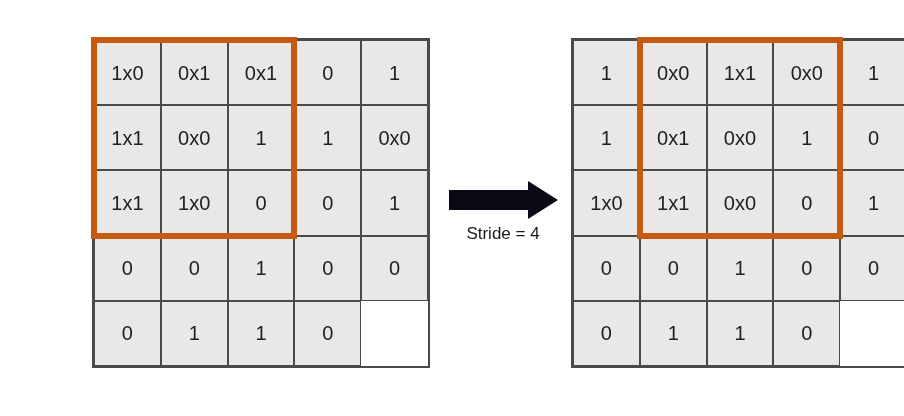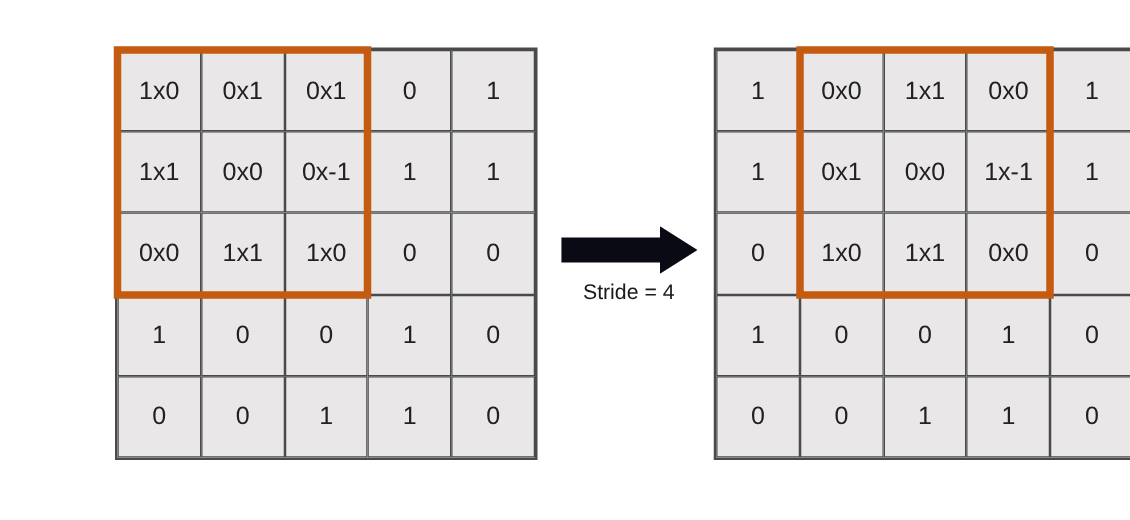--- a/index.html
+++ b/index.html
@@ -80,21 +80,20 @@
 
   <div class="grid left-grid">
     <div class="hl pos-col0"></div>
   <div class="cell">1x0</div>
       <div class="cell">0x1</div>
       <div class="cell">0x1</div>
       <div class="cell">0</div>
       <div class="cell">1</div>
       <div class="cell">1x1</div>
       <div class="cell">0x0</div>
-      <div class="cell">0x-1</div>
       <div class="cell">1</div>
       <div class="cell">1</div>
       <div class="cell">0x0</div>
       <div class="cell">1x1</div>
       <div class="cell">1x0</div>
       <div class="cell">0</div>
       <div class="cell">0</div>
       <div class="cell">1</div>
       <div class="cell">0</div>
       <div class="cell">0</div>
@@ -116,21 +115,20 @@
   <div class="grid right-grid">
     <div class="hl pos-col1"></div>
   <div class="cell">1</div>
       <div class="cell">0x0</div>
       <div class="cell">1x1</div>
       <div class="cell">0x0</div>
       <div class="cell">1</div>
       <div class="cell">1</div>
       <div class="cell">0x1</div>
       <div class="cell">0x0</div>
-      <div class="cell">1x-1</div>
       <div class="cell">1</div>
       <div class="cell">0</div>
       <div class="cell">1x0</div>
       <div class="cell">1x1</div>
       <div class="cell">0x0</div>
       <div class="cell">0</div>
       <div class="cell">1</div>
       <div class="cell">0</div>
       <div class="cell">0</div>
       <div class="cell">1</div>

